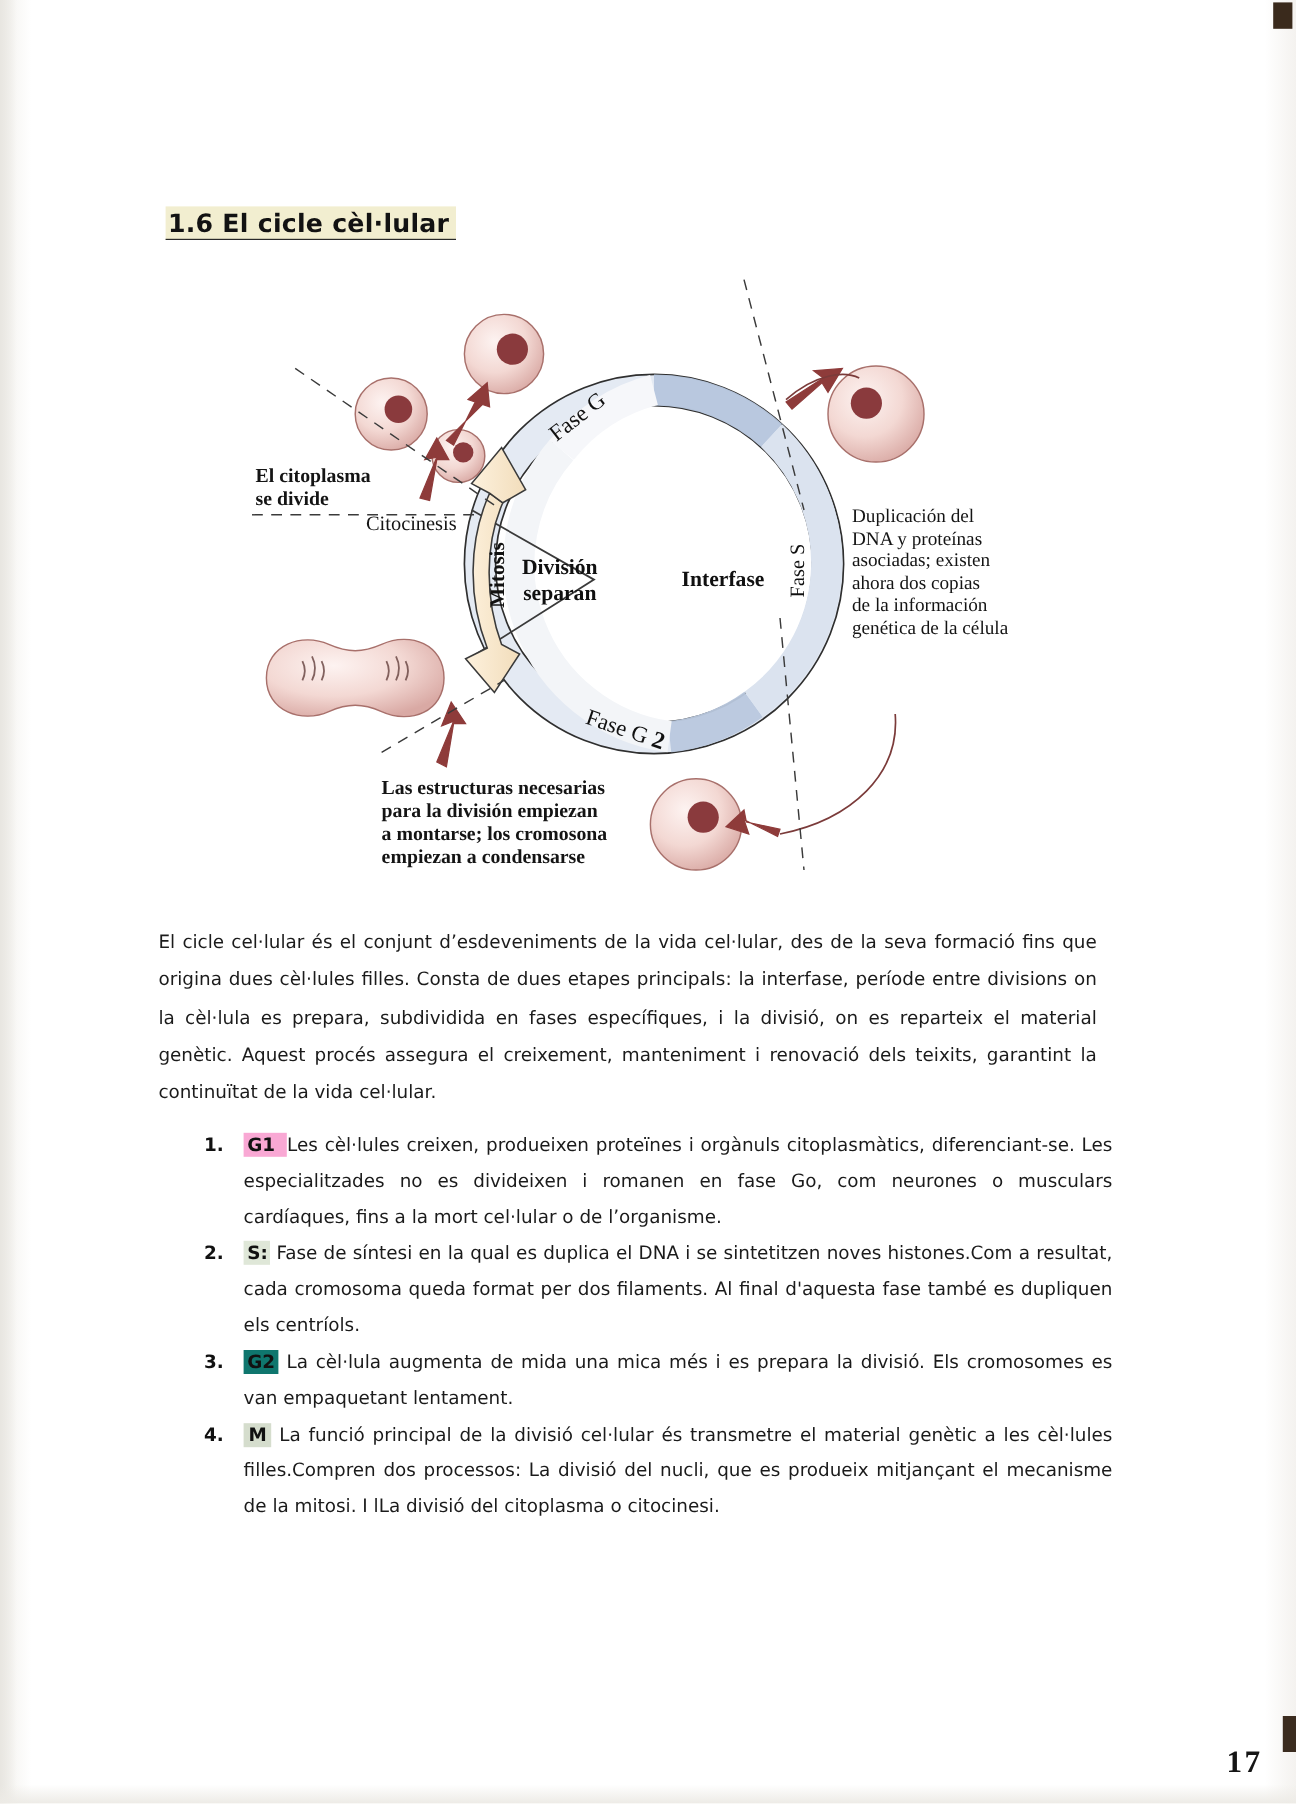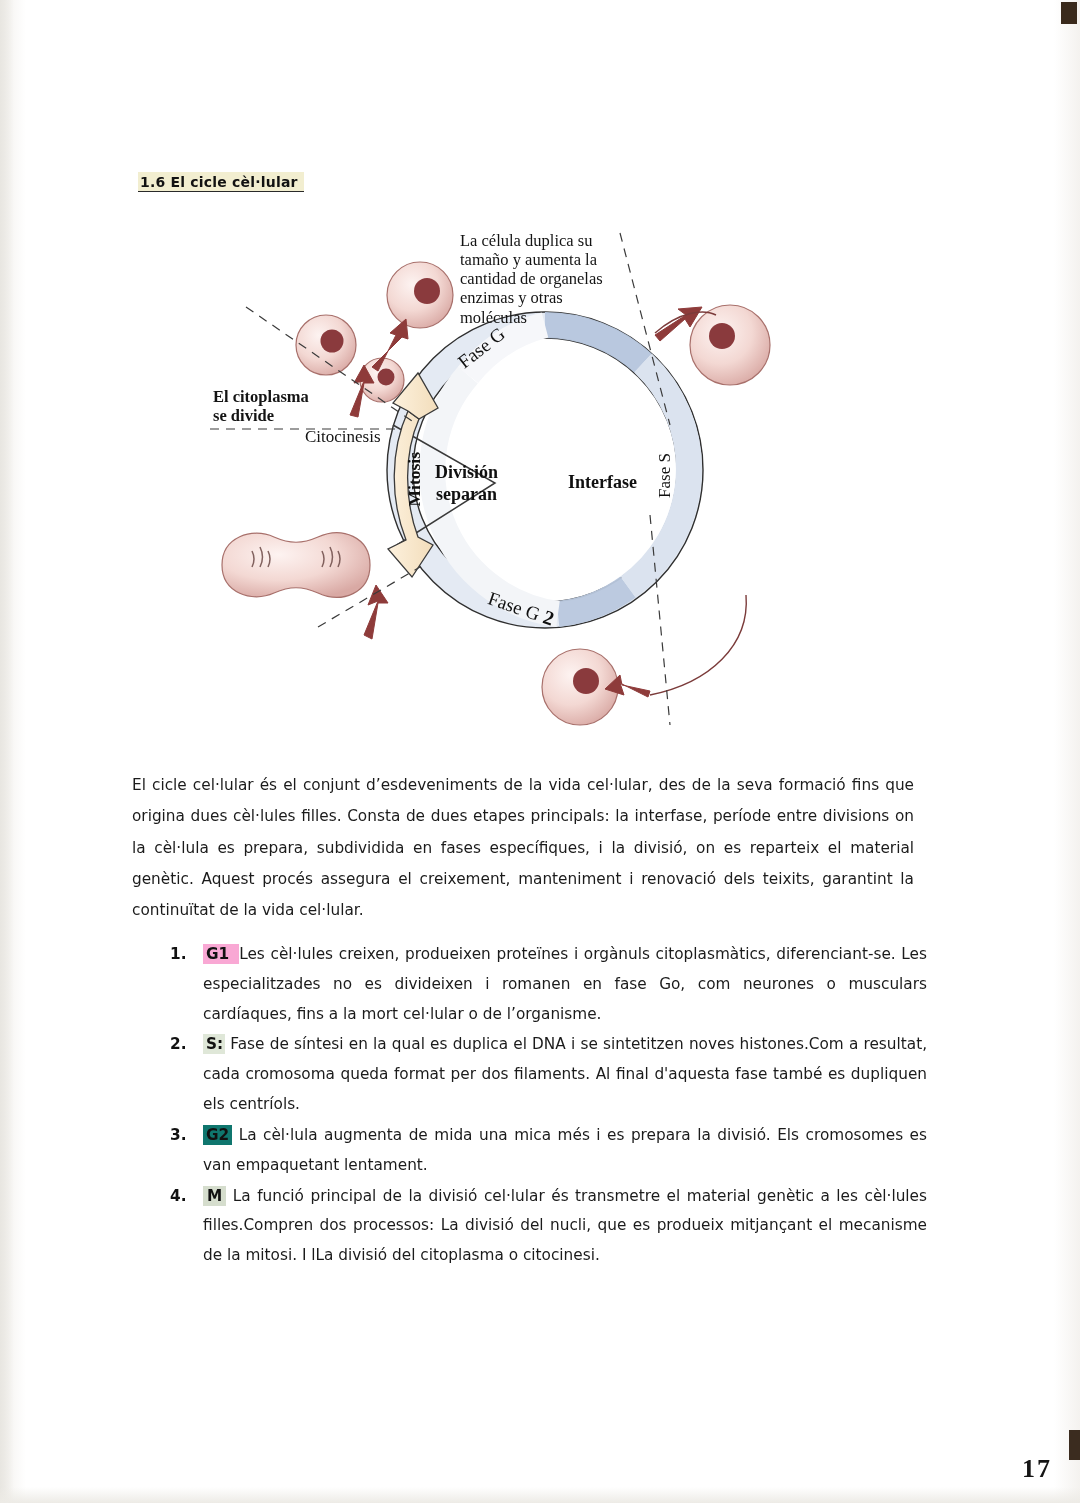--- a/index.html
+++ b/index.html
@@ -51,21 +51,21 @@
     height: 30px;
     background: #3b2c1f;
   }
 
   
   .heading {
     position: absolute;
     left: 138px;
     top: 172px;
     font-family: "DejaVu Sans", sans-serif;
-    font-size: 14px;
+    font-size: 21px;
     font-weight: 700;
     color: #121212;
     letter-spacing: 0.2px;
     background: #f2eed0;
     padding: 2px 6px 1px 2px;
     border-bottom: 1.6px solid #2a2a2a;
     white-space: nowrap;
   }
 
   
@@ -327,28 +327,33 @@
 
     <g fill="none" stroke="#3a3a3a" stroke-width="1.2" stroke-dasharray="9 7">
       <path d="M 96,92 L 262,206"></path>
       <path d="M 60,214 L 250,214"></path>
       <path d="M 168,412 L 270,352"></path>
       <path d="M 470,18 L 520,210"></path>
       <path d="M 500,300 L 520,510"></path>
     </g>
   </svg>
 
-  <div class="dg-label lbl-top">La célula duplica su
-tamaño y aumenta la
-cantidad de organelas
-enzimas y otras
-moléculas</div>
   <div class="dg-label lbl-left-1">El citoplasma
 se divide</div>
   <div class="dg-label lbl-cito">Citocinesis</div>
+  <div class="dg-label lbl-right">Duplicación del
+DNA y proteínas
+asociadas; existen
+ahora dos copias
+de la información
+genética de la célula</div>
+  <div class="dg-label lbl-bottom">Las estructuras necesarias
+para la división empiezan
+a montarse; los cromosona
+empiezan a condensarse</div>
 
   <div class="lbl-interfase">Interfase</div>
   <div class="lbl-divcel">División
 separan</div>
   <div class="lbl-faseG">Fase G</div>
   <div class="lbl-faseG2"><span>Fase G</span> <span class="sub">2</span></div>
   <div class="lbl-faseS">Fase S</div>
   <div class="lbl-mitosis">Mitosis</div>
 </div>
 

